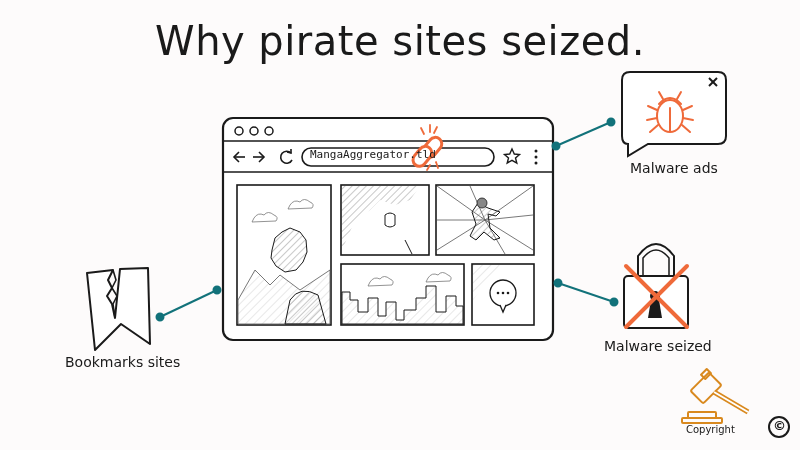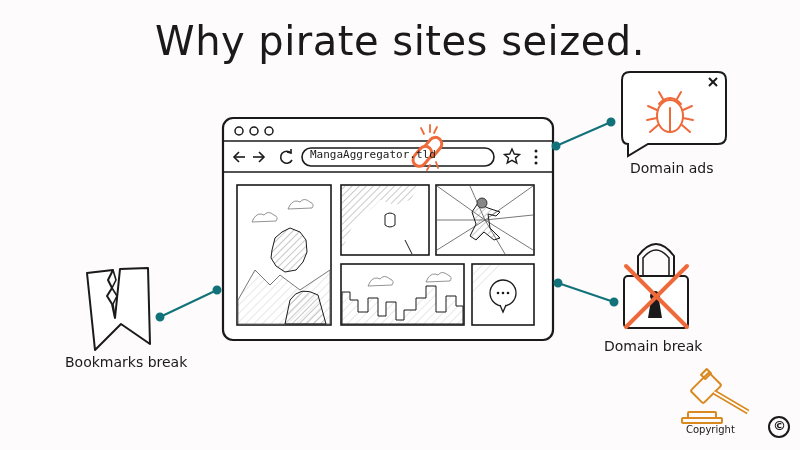--- a/index.html
+++ b/index.html
@@ -173,17 +173,17 @@
     <line x1="714" y1="392" x2="748" y2="412" stroke="#fff" stroke-width="2"></line>
     <rect x="688" y="412" width="28" height="6" rx="1"></rect>
     <rect x="682" y="418" width="40" height="5" rx="1"></rect>
   </g>
   <g>
     <circle cx="779" cy="427" r="10" fill="none" stroke="#1a1a1a" stroke-width="2"></circle>
   </g>
 </svg>
 
 <div class="url">MangaAggregator.tld</div>
-<div class="abs label" style="left:630px;top:160px;">Domain ads</div>
-<div class="abs label" style="left:604px;top:338px;">Domain break</div>
-<div class="abs label" style="left:65px;top:354px;">Bookmarks break</div>
+<div class="abs label" style="left:630px;top:160px;">Malware ads</div>
+<div class="abs label" style="left:604px;top:338px;">Malware seized</div>
+<div class="abs label" style="left:65px;top:354px;">Bookmarks sites</div>
 <div class="abs label" style="left:686px;top:424px;font-size:10px;">Copyright</div>
 <div class="abs" style="left:773px;top:418px;font-size:13px;font-weight:bold;">©</div>
 
 </body></html>

